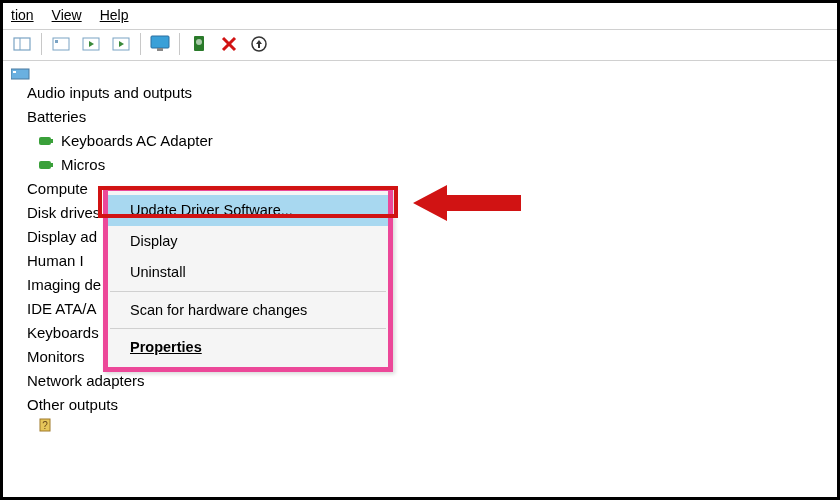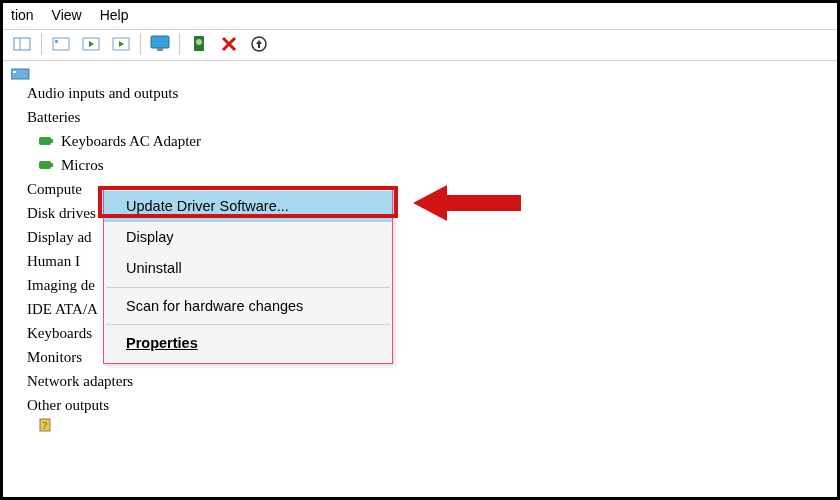--- a/index.html
+++ b/index.html
@@ -1,37 +1,37 @@
 <!DOCTYPE html>
 <html><head>
 <meta charset="utf-8">
 <style>
   * { box-sizing: border-box; margin: 0; padding: 0; }
   html, body { width: 840px; height: 500px; overflow: hidden; font-family: "Segoe UI", Tahoma, sans-serif; font-size: 14px; background: #fff; color: #000; }
   body { border: 3px solid #000; position: relative; }
 
-  .menubar { display: flex; gap: 18px; padding: 4px 8px 6px 8px; font-size: 14px; }
+  .menubar { display: flex; gap: 18px; padding: 4px 8px 6px 8px; font-size: 14px; text-decoration: underline; }
   .menubar span { }
 
   .toolbar { display: flex; align-items: center; gap: 4px; padding: 2px 6px 4px 6px; border-top: 1px solid #d0d0d0; border-bottom: 1px solid #d0d0d0; height: 32px; }
   .tbtn { width: 26px; height: 24px; display: flex; align-items: center; justify-content: center; }
   .sep { width: 1px; height: 22px; background: #c8c8c8; margin: 0 2px; }
 
-  .tree { padding: 6px 8px 0 8px; font-size: 15px; line-height: 1.6; font-family: Liberation Serif, serif; }
+  .tree { padding: 6px 8px 0 8px; font-size: 15px; line-height: 1.6; }
   .root-row { display: flex; align-items: center; gap: 4px; }
   .cat-row { display: flex; align-items: center; gap: 6px; }
   .dev-row { display: flex; align-items: center; gap: 6px; padding-left: 26px; }
   .tw { width: 10px; display: inline-block; color: #666; font-size: 12px; visibility: hidden; }
 
   .ctxmenu {
     position: absolute;
     left: 100px; top: 183px;
     width: 290px;
     background: #f5f5f5;
-    border: 1px solid #ec4899;
+    border: 5px solid #ec4899;
     box-shadow: 2px 2px 4px rgba(0,0,0,0.15);
     padding: 4px 0;
     font-size: 14.5px;
   }
   .ctx-item { padding: 6px 14px 6px 22px; line-height: 1.3; }
   .ctx-item.hover { background: #a8d8f0; }
   .ctx-sep { height: 1px; background: #d0d0d0; margin: 3px 2px; }
   .ctx-item.bold { font-weight: 600; text-decoration: underline; }
 
   .red-outline {

